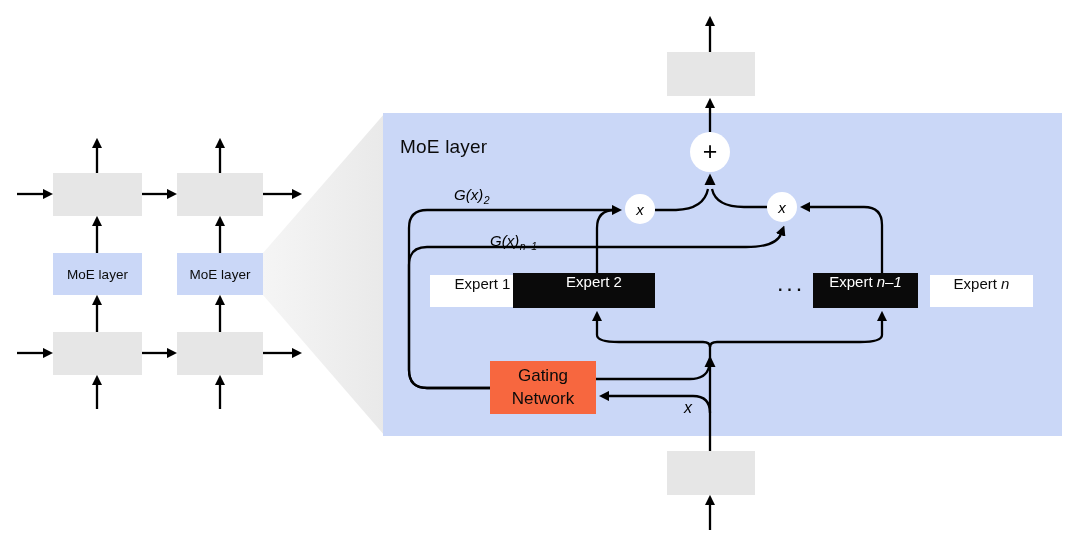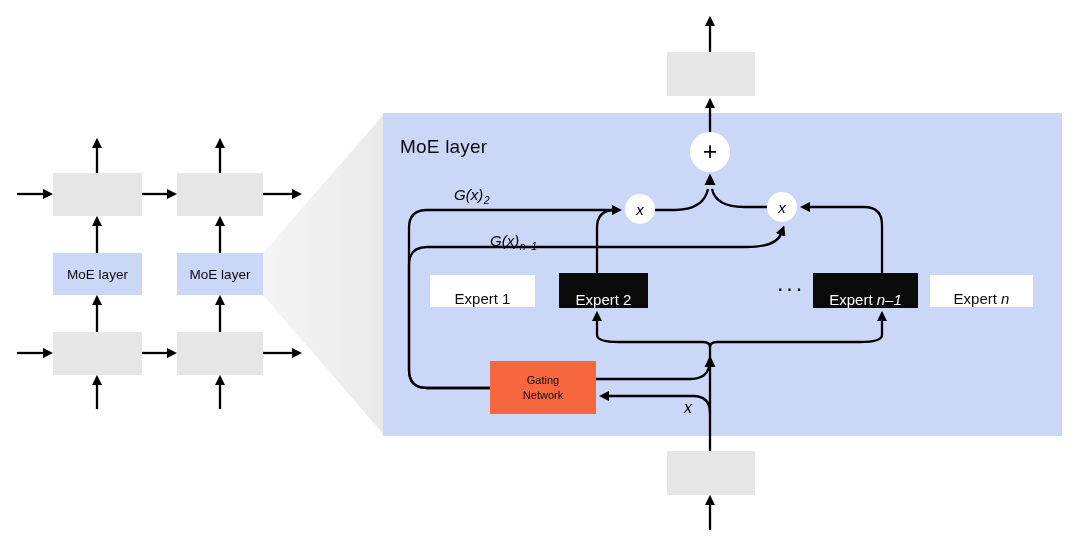--- a/index.html
+++ b/index.html
@@ -7,26 +7,26 @@
     position:relative;width:1080px;height:546px;background:#ffffff;overflow:hidden;
     font-family:"Liberation Sans", sans-serif;color:#000;
   }
   .abs{position:absolute;}
   svg.layer{position:absolute;left:0;top:0;width:1080px;height:546px;}
   .graybox{background:#e6e6e6;}
   .bluebox{background:#cad7f7;display:flex;align-items:center;justify-content:center;
     font-size:13.5px;color:#0b0b0b;}
   .panel{background:#cad7f7;}
   .panel-title{font-size:19px;color:#0b0b0b;letter-spacing:0.2px;}
-  .expert{display:flex;align-items:flex-end;justify-content:center;font-size:15px;white-space:pre;}
+  .expert{display:flex;align-items:flex-start;justify-content:center;font-size:15px;white-space:pre;}
   .expert.white{background:#ffffff;color:#0b0b0b;}
   .expert.black{background:#0a0a0a;color:#ffffff;}
   .expert .it{font-style:italic;}
   .gating{background:#f7673f;color:#0b0b0b;display:flex;flex-direction:column;
-    align-items:center;justify-content:center;font-size:11px;line-height:1.32;text-align:left;}
+    align-items:center;justify-content:center;font-size:17px;line-height:1.32;text-align:left;}
   .circle{background:#ffffff;border-radius:50%;display:flex;align-items:center;justify-content:center;}
   .mult{width:30px;height:30px;font-size:15px;font-style:italic;}
   .plus{width:40px;height:40px;font-size:25px;font-weight:400;padding-bottom:2px;box-sizing:border-box;}
   .glabel{font-size:15px;font-style:italic;white-space:nowrap;margin-left:8px;}
   .glabel .sub{font-size:10.5px;font-style:italic;position:relative;top:4px;left:0.5px;}
   .xlabel{font-size:16px;font-style:italic;}
   .dots{font-size:16px;font-weight:bold;letter-spacing:4px;color:#0b0b0b;}
 </style>
 </head>
 <body>
@@ -113,21 +113,21 @@
   <div class="abs circle mult" style="left:767px;top:192px;">
     <span>x</span>
   </div>
   <div class="abs circle plus" style="left:690px;top:132px;">
     <span>+</span>
   </div>
 
   <div class="abs expert white" style="left:430px;top:275px;width:105px;height:32px;">
     <span>Expert 1</span><span class="it"></span>
   </div>
-  <div class="abs expert black" style="left:559px;top:273px;width:89px;height:35px;">
+  <div class="abs expert black" style="left:513px;top:273px;width:122px;height:35px;padding-left:20px;">
     <span>Expert 2</span><span class="it"></span>
   </div>
   <div class="abs dots" style="left:772px;top:281px;width:40px;text-align:center;">···</div>
   <div class="abs expert black" style="left:813px;top:273px;width:105px;height:35px;">
     <span>Expert </span><span class="it">n–1</span>
   </div>
   <div class="abs expert white" style="left:930px;top:275px;width:103px;height:32px;">
     <span>Expert </span><span class="it">n</span>
   </div>
 

